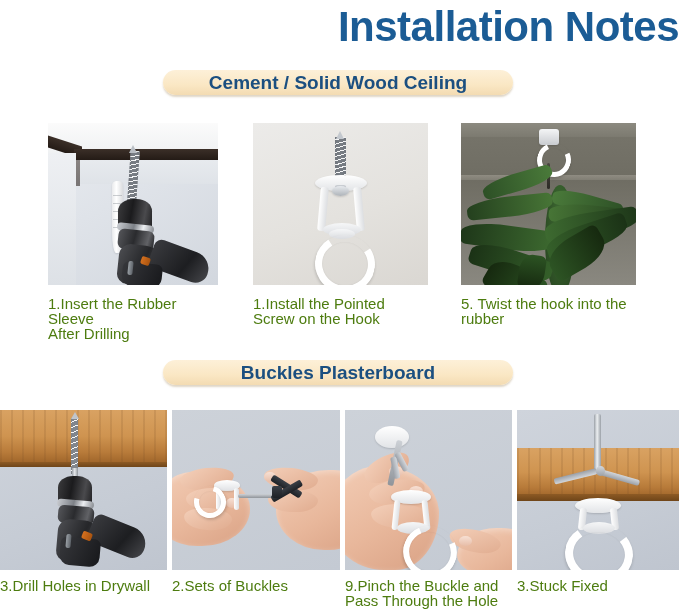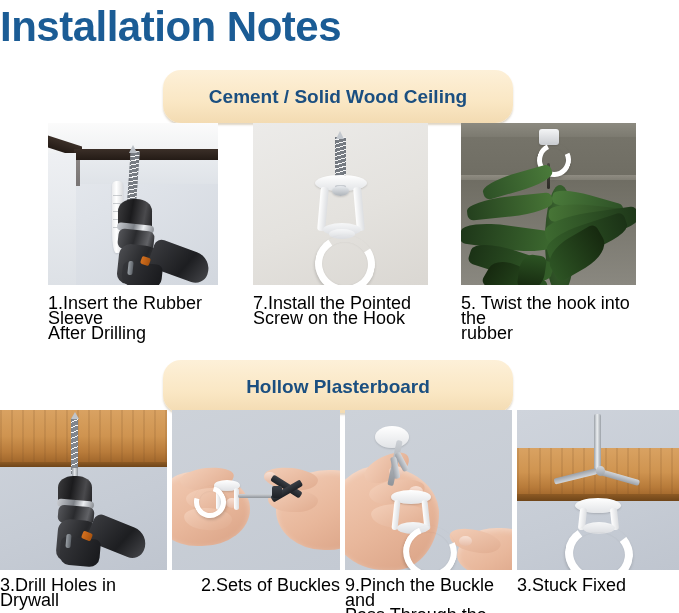--- a/index.html
+++ b/index.html
@@ -15,32 +15,32 @@
     font-family: "Liberation Sans", sans-serif;
     -webkit-font-smoothing: antialiased;
   }
 
   
   .page-title {
     position: absolute;
     left: 0;
     top: 2px;
     width: 679px;
-    text-align: left;
+    text-align: right;
     font-size: 42px;
     font-weight: bold;
     letter-spacing: -0.5px;
     color: #1b5c95;
     line-height: 50px;
   }
 
   
   .pill {
     position: absolute;
-    height: 53px;
+    height: 25px;
     border-radius: 18px;
     background: linear-gradient(180deg, #fdf0d8 0%, #fae7c4 60%, #f3dbb2 100%);
     box-shadow: 0 2px 2px rgba(150,120,70,0.30);
     display: flex;
     align-items: center;
     justify-content: center;
     color: #1b4f80;
     font-size: 19px;
     font-weight: bold;
   }
@@ -53,22 +53,22 @@
     overflow: hidden;
   }
   .scene {
     position: absolute;
     inset: 0;
   }
 
   
   .caption {
     position: absolute;
-    color: #000000;
-    font-size: 18px;
+    color: #4d7c0f;
+    font-size: 15px;
     line-height: 15px;
     white-space: pre-line;
   }
 
   
   .bg-cool   { background: linear-gradient(150deg,#e9ecf0 0%, #dfe3e9 45%, #d2d7de 100%); }
   .bg-warm   { background: linear-gradient(160deg,#ecebe9 0%, #e4e2de 55%, #dad7d2 100%); }
   .bg-gray   { background: linear-gradient(160deg,#cfd4dc 0%, #c6ccd5 60%, #bfc5cf 100%); }
   .bg-taupe  { background: linear-gradient(180deg,#77756b 0%, #6f6d63 35%, #8a8880 100%); }
   .bg-hand   { background: linear-gradient(160deg,#cdd2d9 0%, #c4cad3 100%); }
@@ -298,21 +298,21 @@
     <div class="metal-pin" style="left:82px; top:62px; width:11px; height:9px;"></div>
     <div class="hook-cap" style="left:79px; top:63px; width:17px; height:10px; background:linear-gradient(180deg,#e7eaee,#aeb3b9);"></div>
     <div class="hook-frame-l" style="left:66px; top:64px; width:8px; height:44px; transform:rotate(5deg);"></div>
     <div class="hook-frame-r" style="left:102px; top:64px; width:8px; height:44px; transform:rotate(-5deg);"></div>
     <div class="hook-base" style="left:70px; top:100px; width:38px; height:13px;"></div>
     <div class="hook-base" style="left:76px; top:106px; width:26px; height:10px;"></div>
 
     <div class="hook-c" style="left:62px; top:112px; width:46px; height:44px; transform:rotate(12deg);"></div>
   </div>
 </div>
-<div class="caption" style="left:253px; top:296px; width:175px;">7.Install the Pointed
+<div class="caption" style="left:253px; top:296px; width:175px;">1.Install the Pointed
 Screw on the Hook</div>
 
 <div class="panel" style="left:461px; top:123px; width:175px; height:162px;">
   <div class="scene bg-taupe">
     <div class="wall-line" style="left:0; top:0; width:100%; height:14px; background:linear-gradient(180deg,#8c8a80,#7c7a70);"></div>
     <div class="wall-line" style="left:0; top:52px; width:100%; height:5px; opacity:.6;"></div>
 
     <div class="hook-cap" style="left:78px; top:6px; width:20px; height:16px; border-radius:3px; background:linear-gradient(180deg,#f4f5f6,#c9ccd0);"></div>
     <div class="hook-c" style="left:76px; top:20px; width:24px; height:24px; border-width:5px; transform:rotate(20deg);"></div>
     <div class="metal-pin" style="left:86px; top:40px; width:3px; height:26px; background:linear-gradient(180deg,#4a4740,#2c2a26);"></div>
@@ -328,21 +328,21 @@
     <div class="frond" style="left:86px; top:114px; width:84px; height:26px; background:linear-gradient(270deg,#1b3216,#35602a); transform:rotate(-18deg);"></div>
     <div class="frond" style="left:28px; top:128px; width:60px; height:34px; background:linear-gradient(90deg,#16290f,#2d5424); transform:rotate(30deg);"></div>
     <div class="frond" style="left:90px; top:128px; width:60px; height:34px; background:linear-gradient(270deg,#16290f,#2d5424); transform:rotate(-30deg);"></div>
     <div class="frond" style="left:58px; top:130px; width:26px; height:34px; background:linear-gradient(180deg,#2c5323,#16290f); transform:rotate(8deg);"></div>
   </div>
 </div>
 <div class="caption" style="left:461px; top:296px; width:180px;">5. Twist the hook into the
 rubber</div>
 
 <div class="pill" id="pill-plaster">
-  <span>Hollow Plasterboard</span>
+  <span>Buckles Plasterboard</span>
 </div>
 
 <div class="panel" style="left:0px; top:410px; width:167px; height:160px;">
   <div class="scene bg-gray">
     <div class="wood" style="left:0; top:0; width:100%; height:54px;"></div>
     <div class="wood-edge" style="left:0; top:52px; width:100%; height:5px;"></div>
 
     <div class="bit-plain" style="left:71px; top:8px; width:7px; height:56px;
                 background:repeating-linear-gradient(-22deg, rgba(255,255,255,0.9) 0 1px, rgba(125,130,137,0.95) 1px 5px), linear-gradient(90deg,#8e949b,#e3e7ea 45%,#969ca3);"></div>
     <div class="bit-tip" style="left:71px; top:2px; border-bottom:7px solid #c0c5cb;"></div>
@@ -381,21 +381,21 @@
     <div class="hook-frame-r" style="left:62px; top:78px; width:5px; height:22px;"></div>
     <div class="hook-c" style="left:22px; top:76px; width:22px; height:22px; border-width:5px; transform:rotate(-30deg);"></div>
 
     <div class="metal-pin" style="left:66px; top:84px; width:38px; height:4px;"></div>
 
     <div class="wing-dark" style="left:100px; top:64px; width:34px; height:7px; transform:rotate(32deg);"></div>
     <div class="wing-dark" style="left:100px; top:86px; width:34px; height:7px; transform:rotate(-30deg);"></div>
     <div class="wing-dark" style="left:100px; top:76px; width:10px; height:12px; transform:rotate(0deg);"></div>
   </div>
 </div>
-<div class="caption" style="left:172px; top:578px; width:168px;text-align:right;">2.Sets of Buckles</div>
+<div class="caption" style="left:172px; top:578px; width:168px;">2.Sets of Buckles</div>
 
 <div class="panel" style="left:345px; top:410px; width:167px; height:160px;">
   <div class="scene bg-hand">
 
     <div class="hand" style="left:-16px; top:56px; width:110px; height:104px; border-radius:45% 55% 40% 50% / 50% 45% 55% 50%;"></div>
     <div class="finger" style="left:18px; top:46px; width:48px; height:24px; transform:rotate(-26deg);"></div>
     <div class="finger" style="left:24px; top:70px; width:56px; height:24px; transform:rotate(-8deg);"></div>
     <div class="finger" style="left:26px; top:94px; width:58px; height:24px; transform:rotate(2deg);"></div>
     <div class="nail" style="left:44px; top:56px; width:14px; height:11px;"></div>
     <div class="nail" style="left:64px; top:76px; width:14px; height:11px;"></div>

